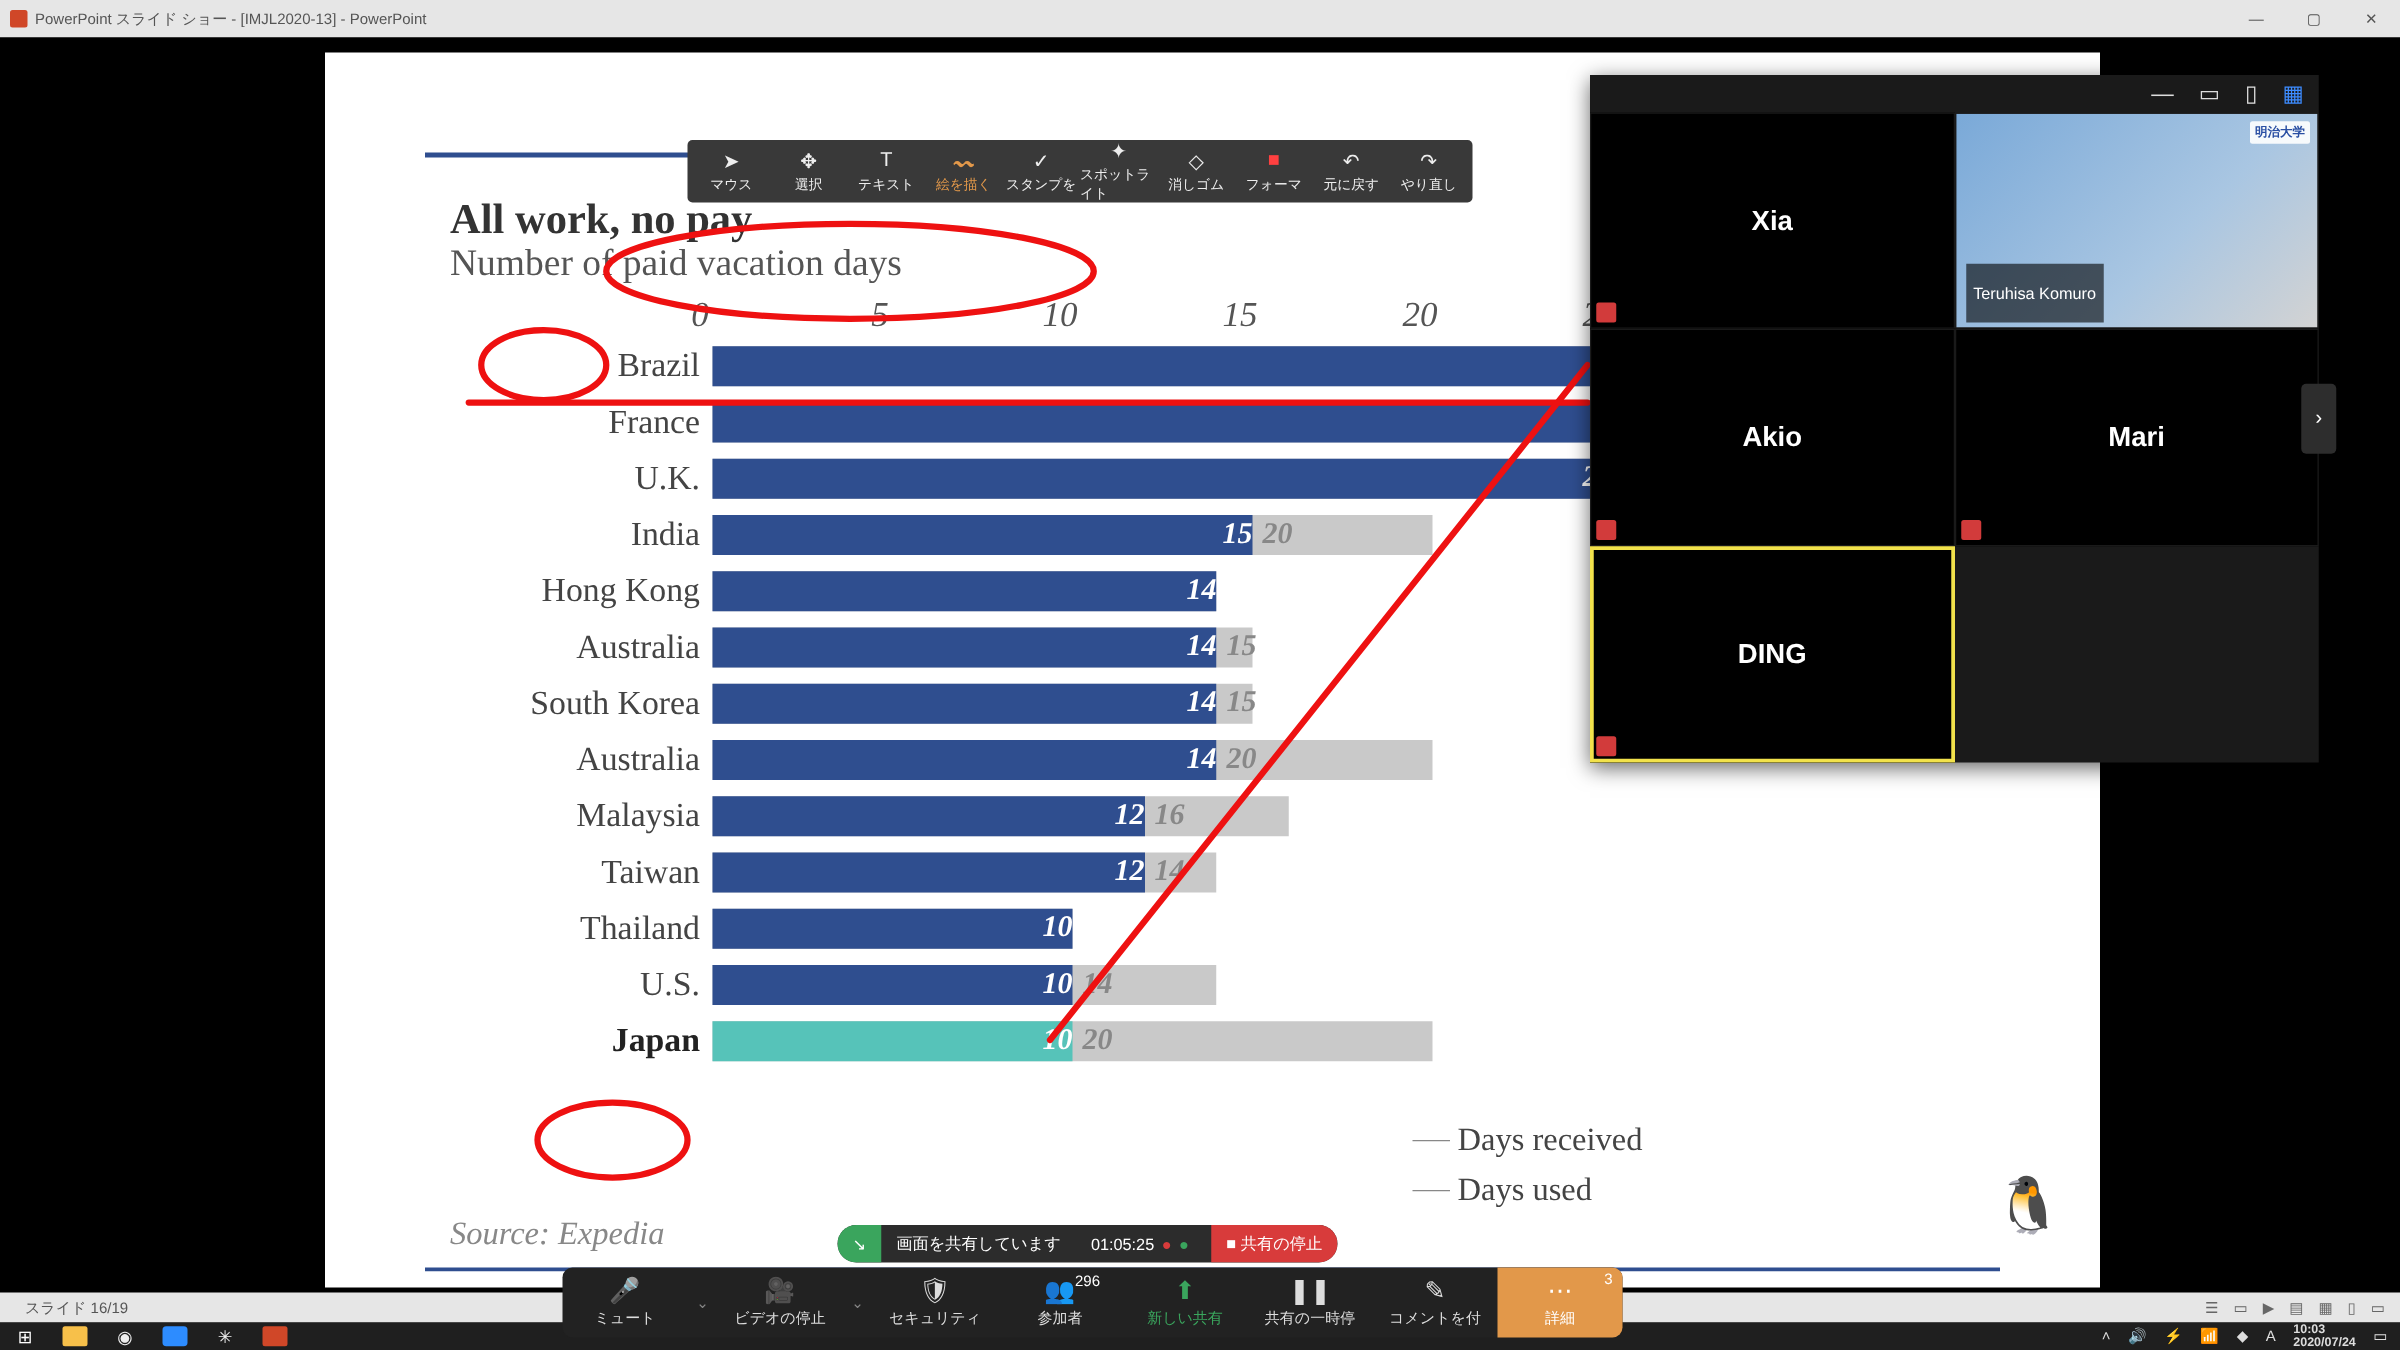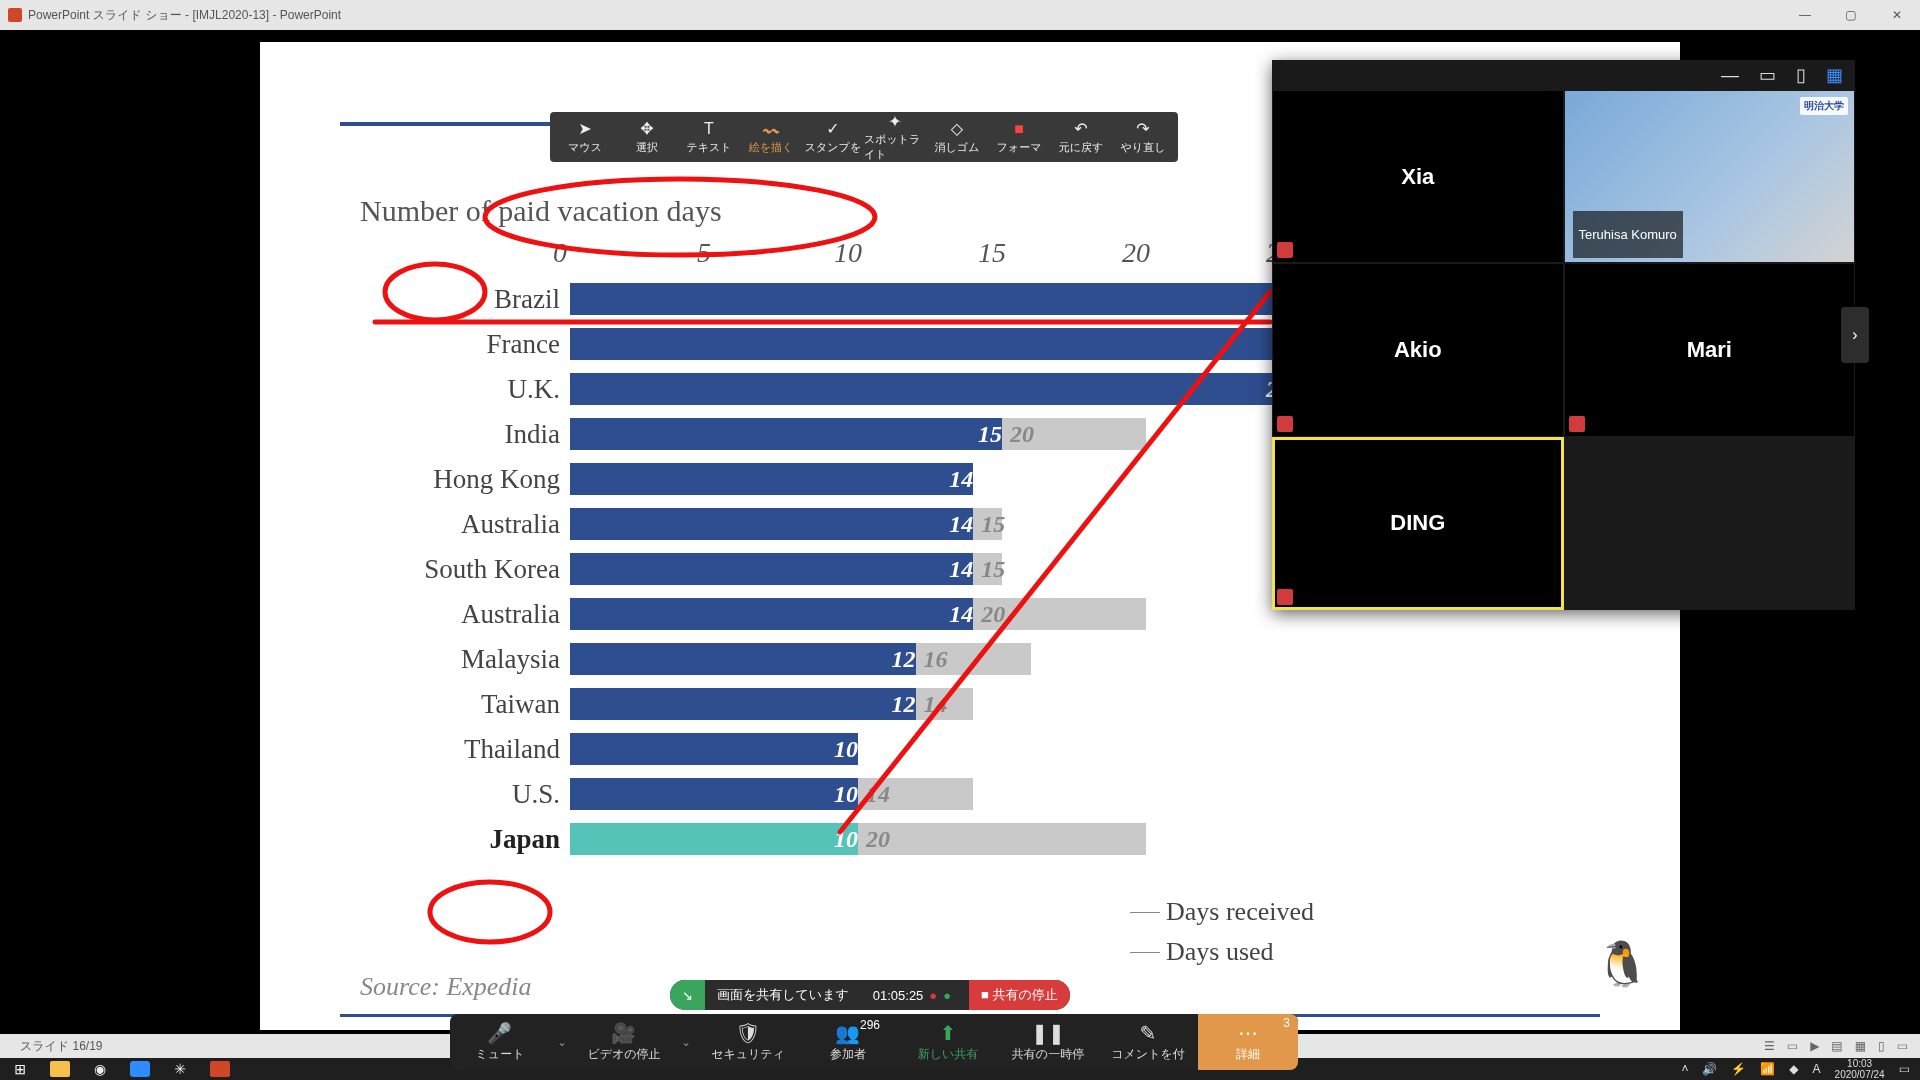--- a/index.html
+++ b/index.html
@@ -11,21 +11,21 @@
 
 .stage{position:absolute;left:0;top:30px;width:1920px;height:1004px;background:#000;}
 
 .slide{position:absolute;left:260px;top:12px;width:1420px;height:988px;background:#fff;}
 .top-rule{position:absolute;left:80px;top:80px;width:420px;height:4px;background:#2f4e8f;}
 .chart-title{position:absolute;left:100px;top:115px;font:700 34px/1.1 Georgia,serif;color:#333;}
 .chart-sub{position:absolute;left:100px;top:152px;font:400 30px/1.1 Georgia,serif;color:#555;}
 .axis-ticks{position:absolute;left:300px;top:195px;width:720px;height:28px;font:italic 400 28px Georgia,serif;color:#555;}
 .axis-ticks span{position:absolute;top:0;transform:translateX(-50%);}
 .bars{position:absolute;left:120px;top:228px;width:1030px;}
-.row{display:flex;align-items:flex-end;height:45px;}
+.row{display:flex;align-items:center;height:45px;}
 .row .label{width:180px;text-align:right;padding-right:10px;font:400 27px Georgia,serif;color:#444;}
 .row .label.bold{font-weight:700;color:#222;}
 .row .barwrap{position:relative;flex:1;height:32px;}
 .bar-rec{position:absolute;left:0;top:0;height:32px;background:#c9c9c9;}
 .bar-used{position:absolute;left:0;top:0;height:32px;background:#2f4e8f;}
 .bar-used.japan{background:#56c3b9;}
 .val-used{position:absolute;top:0;height:32px;display:flex;align-items:center;padding-right:8px;font:italic 700 24px Georgia,serif;color:#fff;}
 .val-rec{position:absolute;top:0;height:32px;display:flex;align-items:center;padding-left:8px;font:italic 700 24px Georgia,serif;color:#888;}
 .legend{position:absolute;left:870px;top:850px;font:400 26px Georgia,serif;color:#444;}
 .legend div{height:40px;display:flex;align-items:center;text-align:center;}
@@ -73,21 +73,21 @@
 .zoom-toolbar .badge.orange{right:8px;top:2px;}
 
 .pp-status{position:absolute;left:0;top:1034px;width:1920px;height:24px;background:#e6e6e6;display:flex;align-items:center;font-size:12px;color:#555;}
 .pp-status .slide-n{margin-left:20px;}
 .pp-status .view-icons{margin-left:auto;display:flex;gap:12px;padding-right:12px;color:#666;}
 
 .taskbar{position:absolute;left:0;top:1058px;width:1920px;height:22px;background:#1f1f1f;display:flex;align-items:center;}
 .taskbar .tb-icons{display:flex;gap:20px;padding-left:10px;align-items:center;}
 .taskbar .tb-icons span{width:20px;height:16px;display:flex;align-items:center;justify-content:center;color:#eee;font-size:14px;}
 .taskbar .tray{margin-left:auto;display:flex;align-items:center;gap:14px;color:#ddd;font-size:12px;padding-right:10px;}
-.taskbar .clock{text-align:center;line-height:11px;font-size:10px;}
+.taskbar .clock{text-align:left;line-height:11px;font-size:10px;font-weight:bold;}
 </style>
 </head>
 <body>
 
 <div class="pp-titlebar">
   <div class="pp-icon"></div>
   <span>PowerPoint スライド ショー  -  [IMJL2020-13]  -  PowerPoint</span>
   <div class="wbtns">
     <div class="wbtn">
         <span>—</span>
@@ -97,20 +97,21 @@
       </div>
     <div class="wbtn close">
         <span>✕</span>
       </div>
   </div>
 </div>
 
 <div class="stage">
   <div class="slide">
     <div class="top-rule"></div>
+    <div class="chart-title">All work, no pay</div>
     <div class="chart-sub">Number of paid vacation days</div>
 
     <div class="axis-ticks" id="axis-ticks">
         <span style="left: 0px;">0</span>
         <span style="left: 144px;">5</span>
         <span style="left: 288px;">10</span>
         <span style="left: 432px;">15</span>
         <span style="left: 576px;">20</span>
         <span style="left: 720px;">25</span>
       </div>

